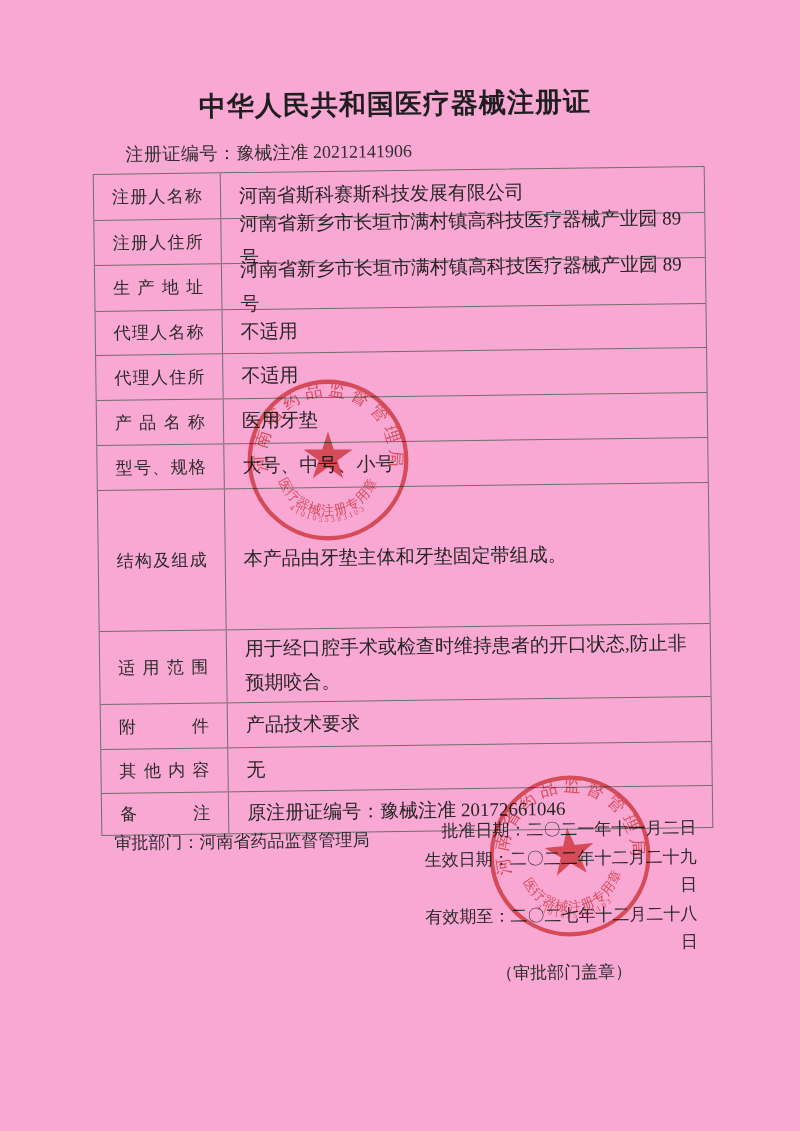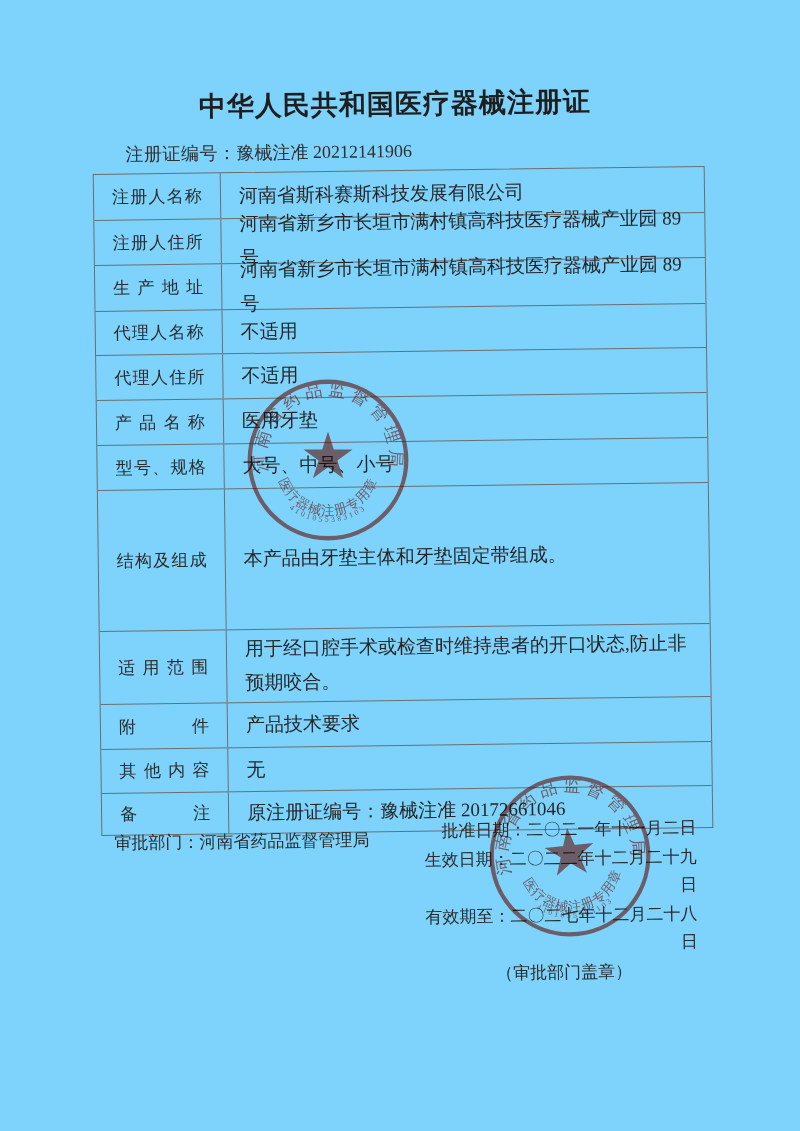--- a/index.html
+++ b/index.html
@@ -1,20 +1,20 @@
 <!DOCTYPE html>
 <html><head>
 <meta charset="utf-8">
 <style>
   html,body{margin:0;padding:0;}
   body{
     width:800px;height:1131px;background:#ffffff;overflow:hidden;position:relative;
     font-family:"Liberation Serif","DejaVu Serif",serif;color:#2e2e2e;
   }
-  .page{position:absolute;inset:0;background:#7dd3fc;}
+  .page{position:absolute;inset:0;background:#f9a8d4;}
   .sheet{position:absolute;inset:0;transform:rotate(-0.75deg);transform-origin:400px 500px;}
   .title{
     position:absolute;left:180px;top:86px;width:440px;text-align:center;
     font-size:27px;font-weight:bold;letter-spacing:1px;color:#1e1e1e;white-space:nowrap;
   }
   .certno{position:absolute;left:130px;top:139px;font-size:18px;color:#303030;letter-spacing:0.5px;}
   .certno .num{letter-spacing:0;}
   .ctable{
     position:absolute;left:97px;top:170px;width:612px;
     border:1px solid #6e6e6e;box-sizing:border-box;background:transparent;

